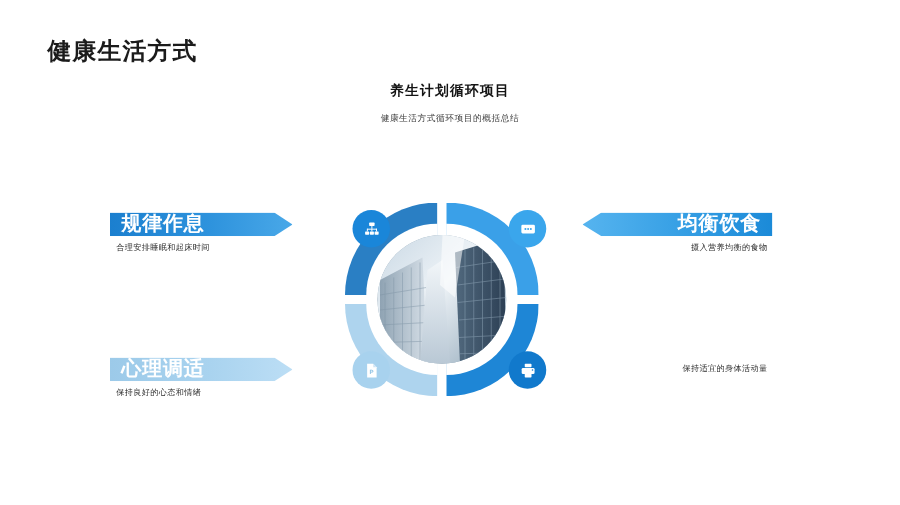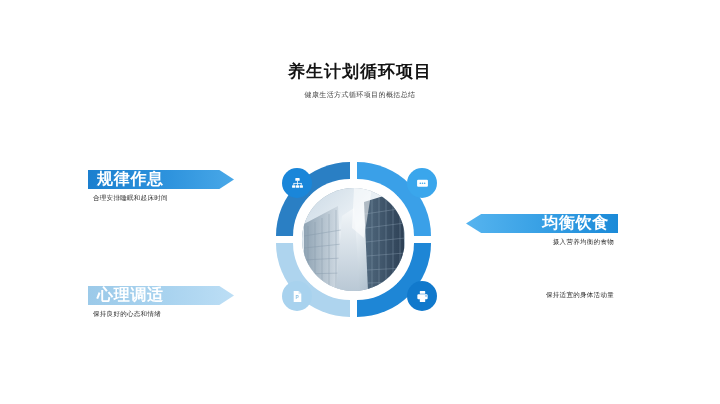--- a/index.html
+++ b/index.html
@@ -36,26 +36,25 @@
 
   
   .headings {
     position: absolute;
     left: 0;
     right: 0;
     top: 62px;
     text-align: center;
   }
   .main-heading {
-    font-size: 17px;
+    font-size: 11px;
     font-weight: bold;
     letter-spacing: 1px;
     color: #141414;
     line-height: 22px;
-    font-family: Liberation Mono, monospace;
   }
   .sub-heading {
     margin-top: 6px;
     font-size: 7px;
     color: #3d3d3d;
     letter-spacing: .4px;
   }
 
   
   .diagram {
@@ -170,41 +169,41 @@
   .banner-right-arrow.pale {
     background: linear-gradient(to right, #9ccae9 0%, #a9d3ef 55%, #bcdef5 100%);
   }
   
   .banner-left-arrow {
     padding-right: 9px;
     width: 152px;
     justify-content: flex-end;
     background: linear-gradient(to left, #1b8ad8 0%, #3aa2e6 55%, #56b4ef 100%);
     clip-path: polygon(10% 0, 100% 0, 100% 100%, 10% 100%, 0 50%);
-    margin-top: 44px;
   }
   .banner-left-arrow.vivid {
     background: linear-gradient(to left, #0f7ccd 0%, #1e8cda 55%, #3ba3e7 100%);
   }
 
   .callout-desc {
     margin-top: 5px;
     font-size: 6.5px;
     color: #2b2b2b;
     letter-spacing: .3px;
     white-space: nowrap;
   }
   .desc-left  { padding-left: 5px; text-align: left; }
   .desc-right { padding-right: 12px; text-align: right; }
 </style>
 </head>
 <body>
 
 <div class="slide">
 
+  <div class="slide-title">健康生活方式</div>
 
   <div class="headings">
     <div class="main-heading">养生计划循环项目</div>
     <div class="sub-heading">健康生活方式循环项目的概括总结</div>
   </div>
 
   <div class="diagram">
     <div class="ring-wrap">
 
       <div class="quad q-tl"></div>

